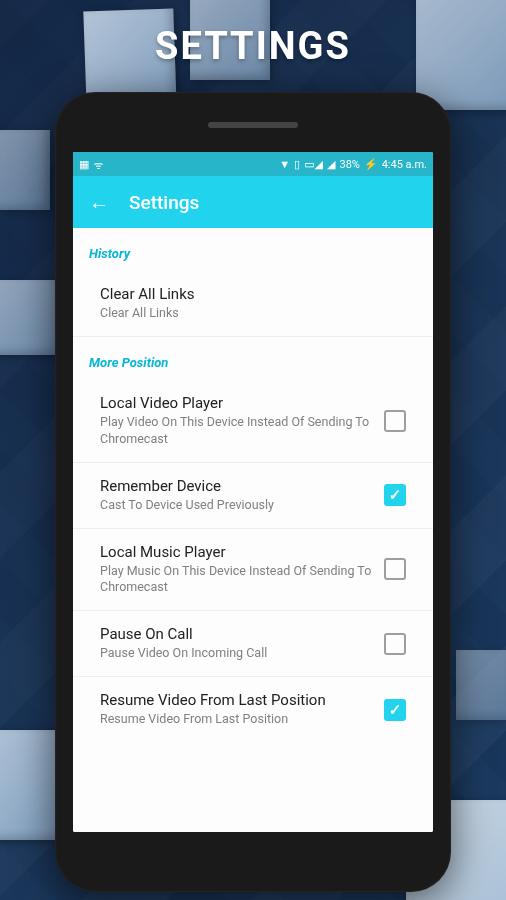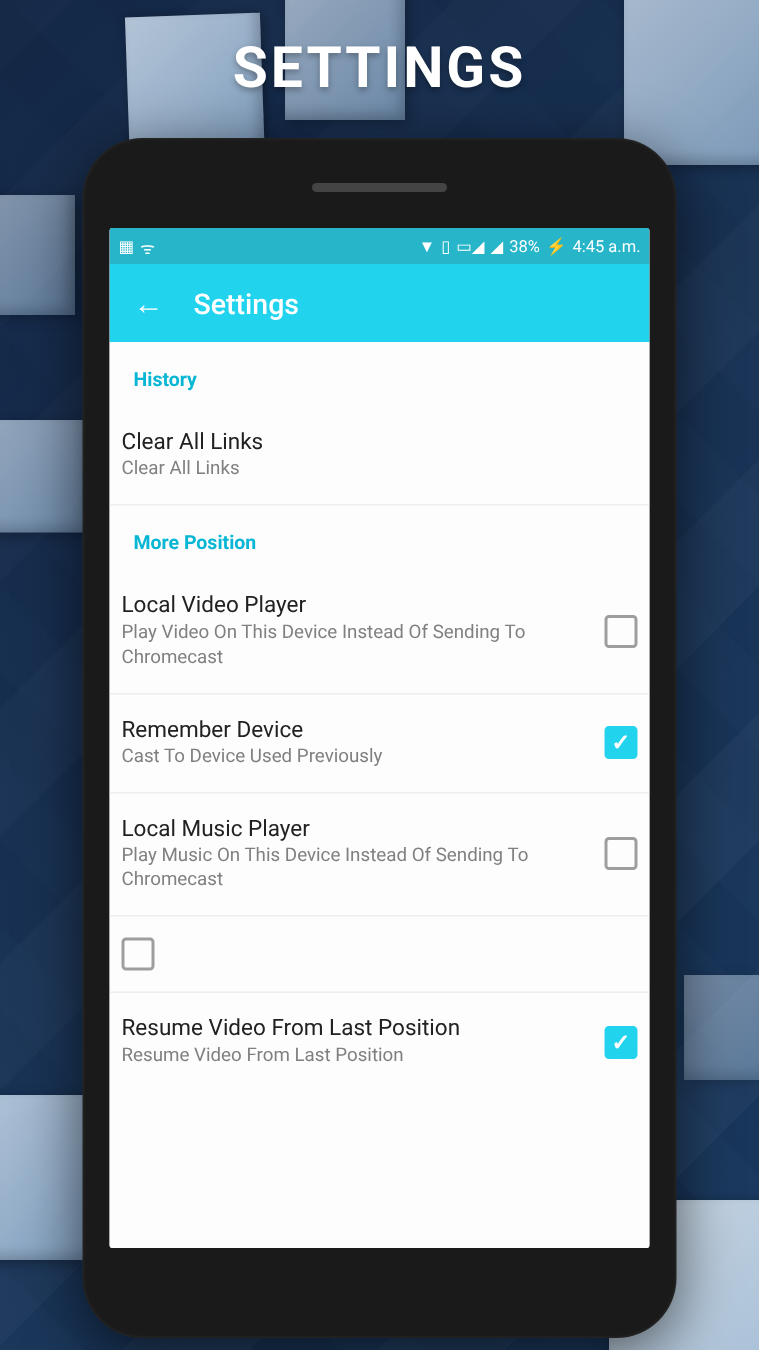--- a/index.html
+++ b/index.html
@@ -115,24 +115,25 @@
       flex: 1;
       background: #fdfdfd;
       overflow-y: hidden;
     }
     
     .section-header {
       color: #06b6d4;
       font-size: 13px;
       font-weight: 700;
       padding: 18px 16px 10px;
+      font-style: italic;
     }
     
     .setting-item {
-      padding: 14px 8px;
+      padding: 14px 27px;
       border-bottom: 1px solid #eeeeee;
       display: flex;
       align-items: center;
       justify-content: space-between;
       gap: 12px;
     }
     .setting-item:last-child { border-bottom: none; justify-content: space-between; }
     .setting-text { flex: 1; }
     .setting-title {
       color: #212121;
@@ -237,20 +238,24 @@
 
       <div class="setting-item">
         <div class="setting-text">
           <div class="setting-title">Local Music Player</div>
           <div class="setting-subtitle">Play Music On This Device Instead Of Sending To Chromecast</div>
         </div>
         <div class="checkbox"></div>
       </div>
 
       <div class="setting-item">
+        <div class="setting-text">
+          <div class="setting-title">Pause On Call</div>
+          <div class="setting-subtitle">Pause Video On Incoming Call</div>
+        </div>
         <div class="checkbox"></div>
       </div>
 
       <div class="setting-item">
         <div class="setting-text">
           <div class="setting-title">Resume Video From Last Position</div>
           <div class="setting-subtitle">Resume Video From Last Position</div>
         </div>
         <div class="checkbox checked"></div>
       </div>

